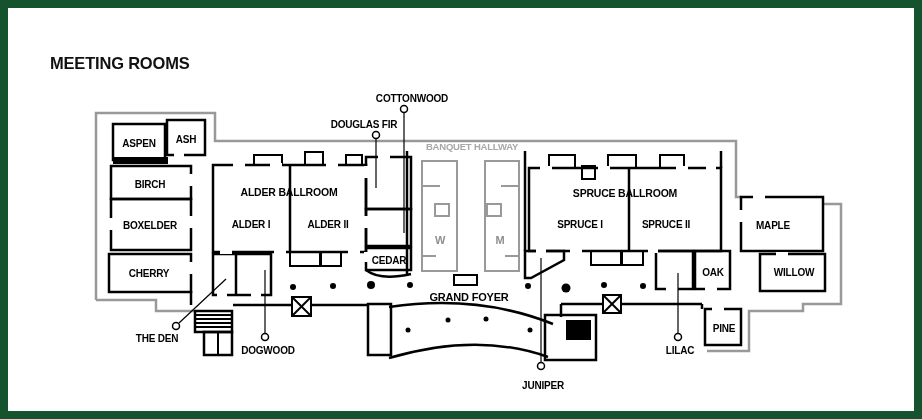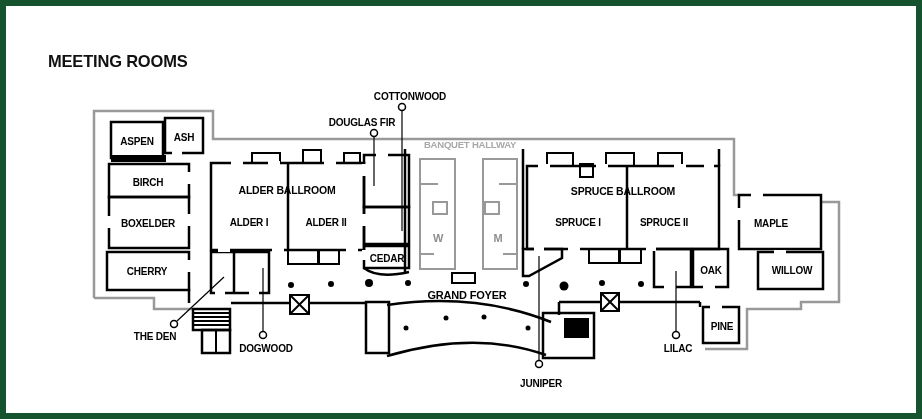--- a/index.html
+++ b/index.html
@@ -1,18 +1,18 @@
 <!DOCTYPE html>
 <html><head>
 <meta charset="utf-8">
 <style>
   html,body{margin:0;padding:0;background:#fff;}
   .frame{
     position:relative;width:922px;height:419px;box-sizing:border-box;
-    border:6px solid #14532d;background:#ffffff;overflow:hidden;
+    border:8px solid #14532d;background:#ffffff;overflow:hidden;
     font-family:"Liberation Sans",sans-serif;
   }
   .title{
     position:absolute;left:42px;top:46px;
     font-size:17px;font-weight:700;letter-spacing:-0.2px;color:#111;
     transform:scaleX(0.97);transform-origin:left center;white-space:nowrap;
   }
   svg{position:absolute;left:0;top:0;}
   .wall{stroke:#000;stroke-width:2.5;fill:none;}
   .wall-thin{stroke:#000;stroke-width:2;fill:none;}

